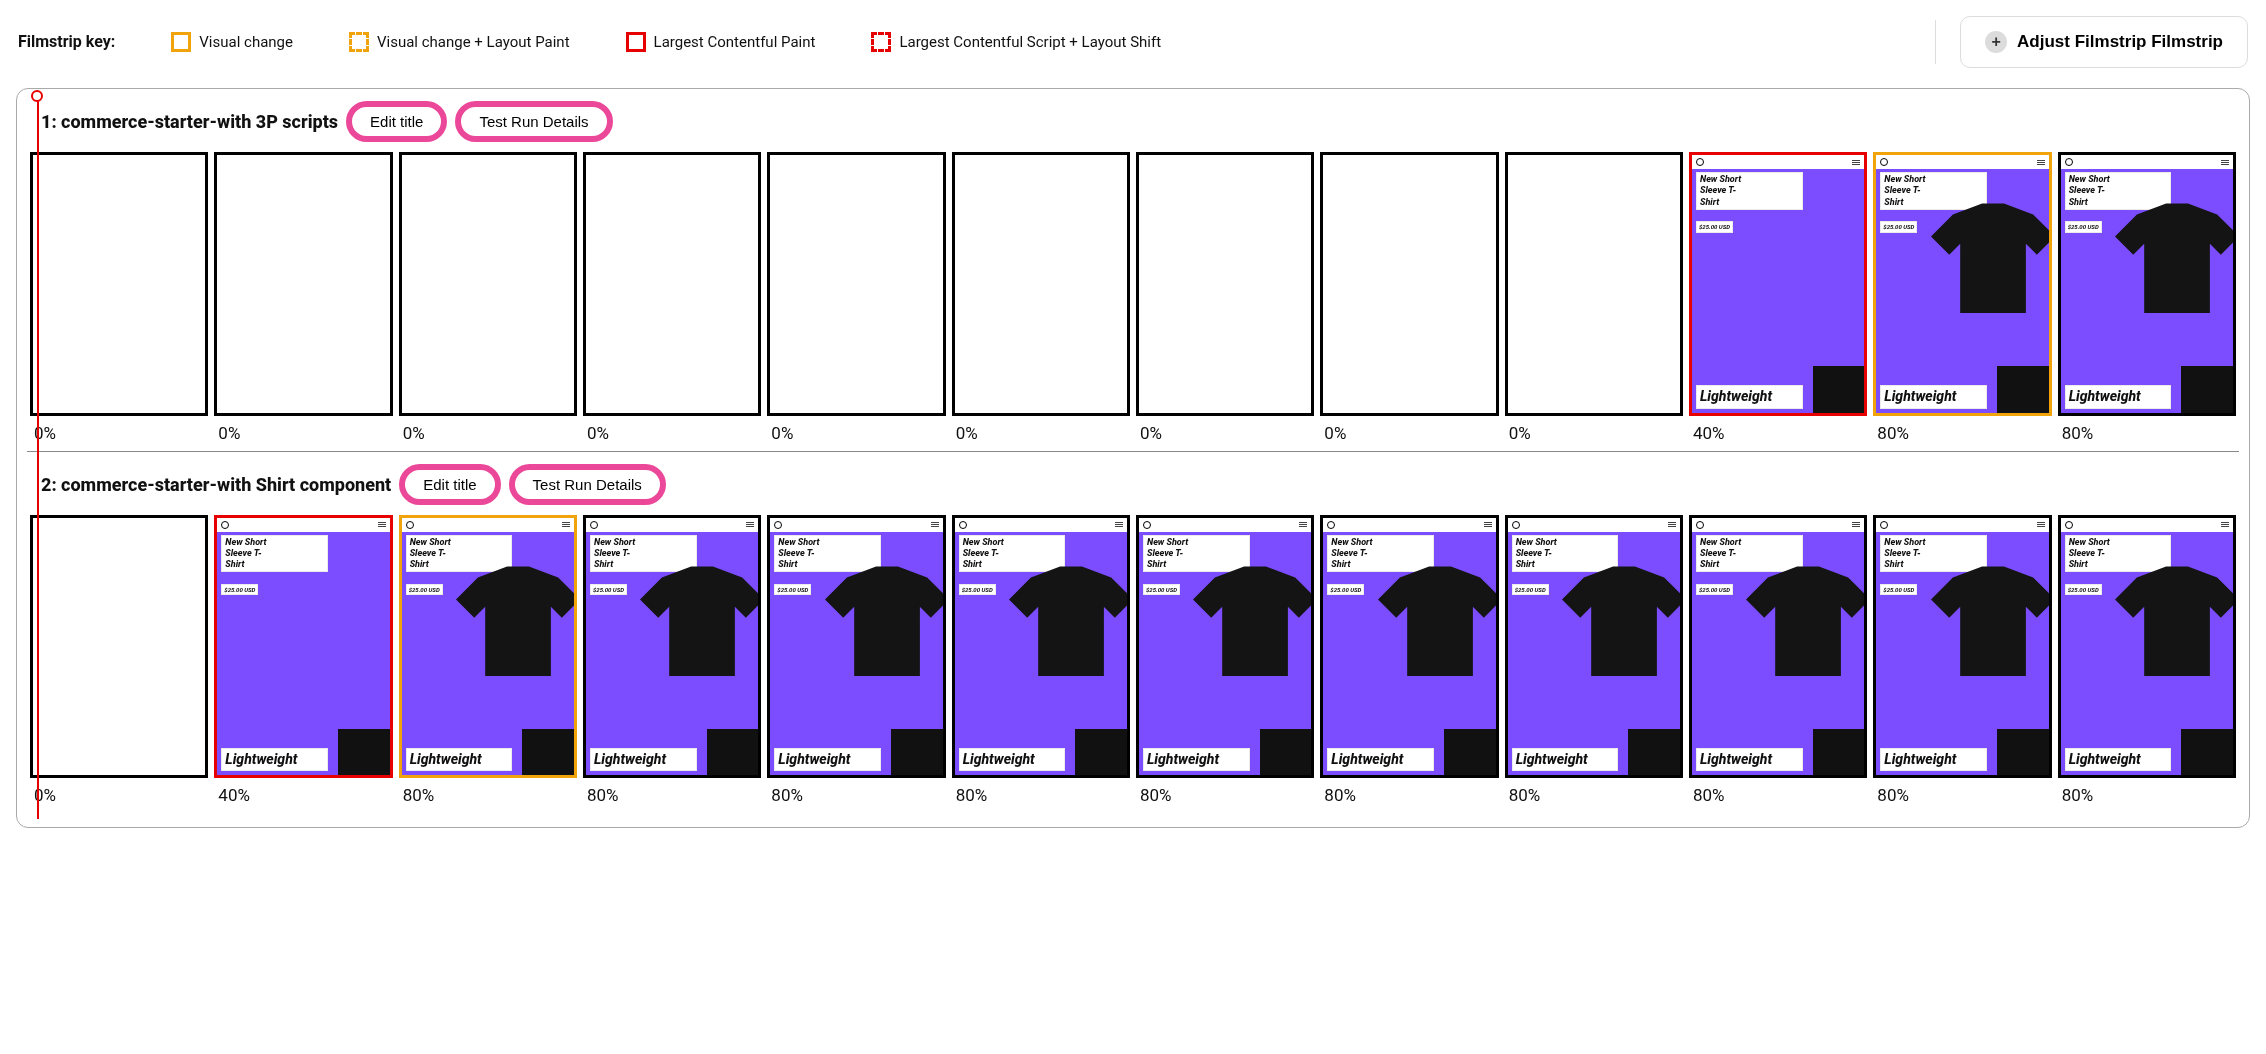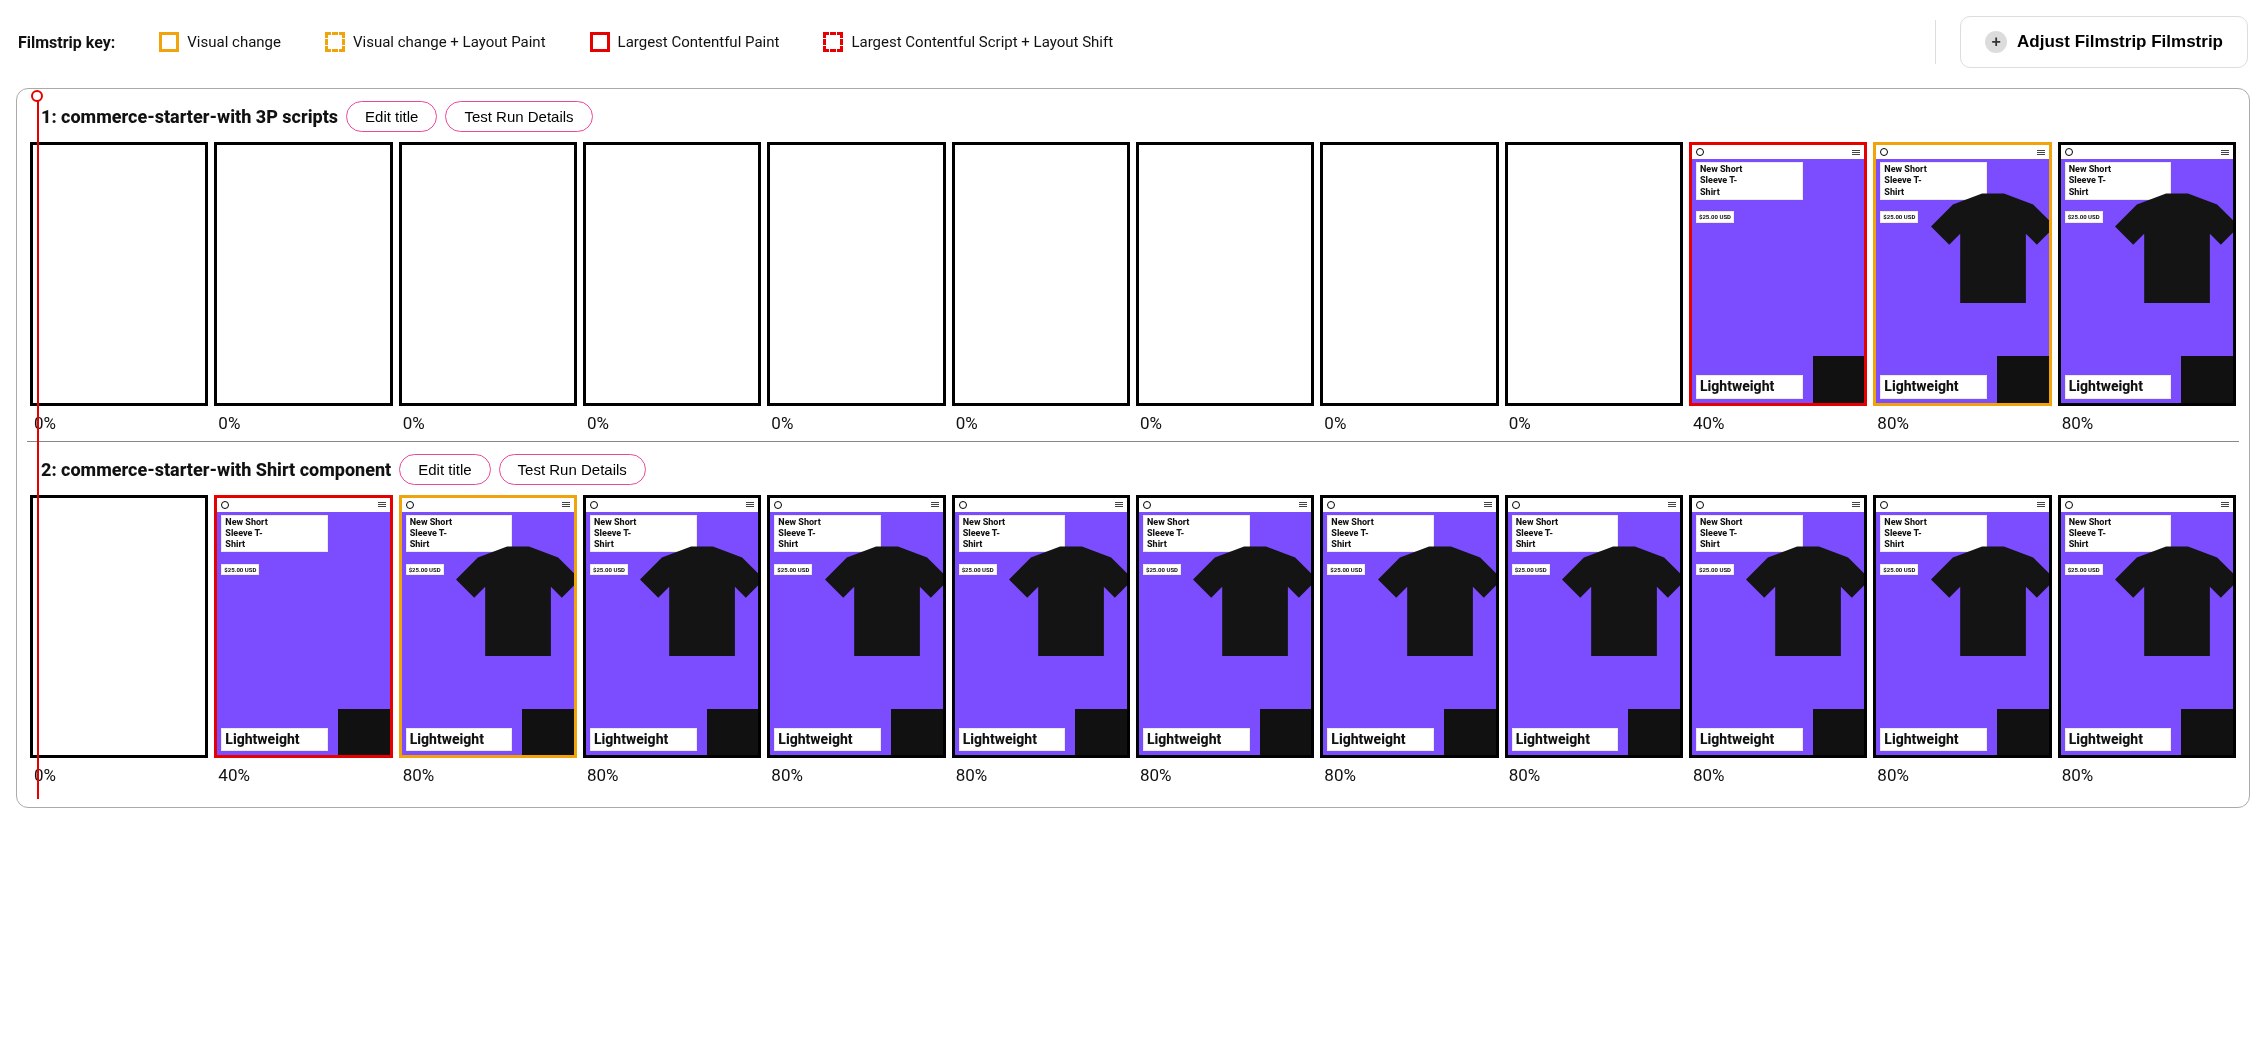--- a/index.html
+++ b/index.html
@@ -11,22 +11,21 @@
   }
   .top-bar {
     display: flex;
     align-items: center;
     justify-content: space-between;
     margin-bottom: 20px;
     padding: 0 2px;
   }
   .legend {
     display: flex;
-    align-items: center;
-    gap: 16px;
+    gap: 28px;
     font-size: 15px;
   }
   .legend-label { font-weight: 700; font-size: 16px; }
   .legend-item { display: flex; align-items: center; gap: 8px; padding-left: 28px; }
   .swatch {
     width: 20px; height: 20px;
     border: 3px solid;
     background: #fff;
   }
   .swatch.orange { border-color: #f0a30a; }
@@ -99,21 +98,21 @@
   .run-header {
     grid-column: 1 / -1;
     display: flex;
     align-items: center;
     gap: 8px;
     padding: 12px 0 10px 14px;
     font-size: 18px;
   }
   .run-title { font-weight: 800; }
   .pill {
-    border: 1px solid #ec4899;
+    border: 6px solid #ec4899;
     background: #fff;
     border-radius: 999px;
     padding: 6px 18px;
     font-size: 15px;
     cursor: pointer;
   }
 
   .frame-cell {
     display: flex;
     flex-direction: column;
@@ -156,21 +155,21 @@
   .thumb-logo {
     width:8px; height:8px; border-radius:50%;
     border:1.5px solid #000; position:relative;
   }
   .thumb-menu { display:flex; flex-direction:column; gap:1px; }
   .thumb-menu span { display:block; width:8px; height:1px; background:#444; }
 
   .white-box {
     position:absolute; background:#fff;
     font-weight:800; font-size:9px; line-height:1.25;
-    padding:1px 3px; border:0.5px solid rgba(0,0,0,0.08);
+    padding:1px 3px; border:0.5px solid rgba(0,0,0,0.08);font-style:italic;
   }
   .wb-title { top:17px; left:4px; width:62%; }
   .wb-price { top:66px; left:4px; font-size:6px; font-weight:700; padding:1px 2px; }
   .wb-tag { bottom:4px; left:4px; width:62%; font-size:14px; padding:2px 3px; }
 
   .tshirt {
     position:absolute;
     right:-6px; top:26px;
     width:72%; height:60%;
   }

